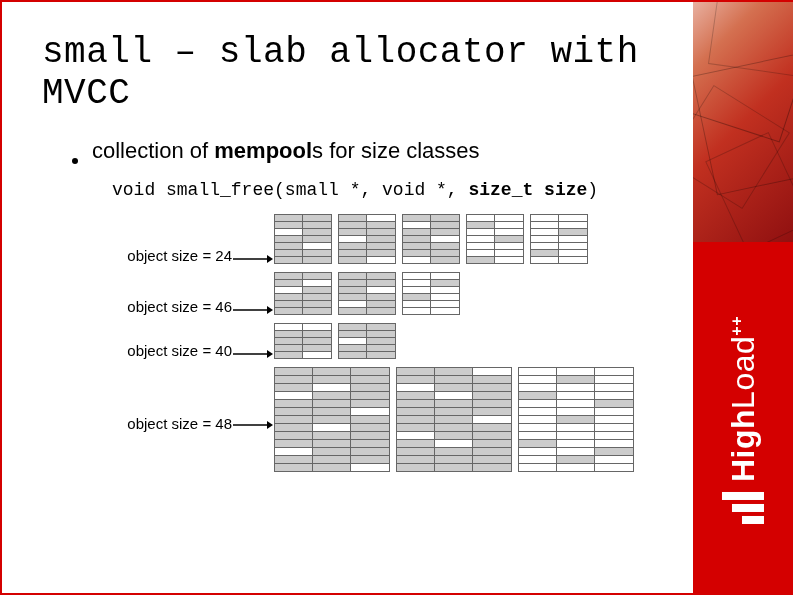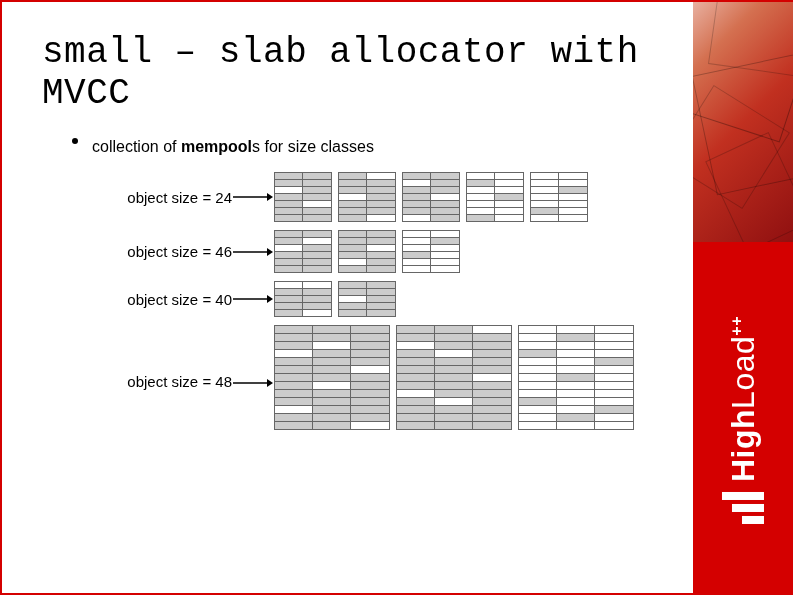--- a/index.html
+++ b/index.html
@@ -20,45 +20,45 @@
   .title {
     font-size: 36px;
     font-weight: normal;
     color: #000;
     margin-bottom: 24px;
     letter-spacing: 0.5px;
     font-family: Liberation Mono, monospace;
   }
   .bullet-row {
     display: flex;
-    align-items: flex-start;
+    align-items: flex-end;
     margin-left: 30px;
     margin-bottom: 16px;
-    font-size: 16px;
+    font-size: 22px;
   }
   .bullet-dot {
     width: 6px;
     height: 6px;
     background: #000;
     border-radius: 50%;
     margin-right: 14px;
   }
   .code {
     font-family: "Courier New", monospace;
     font-size: 18px;
     margin-left: 70px;
     margin-bottom: 14px;
   }
   .diagram-area {
     margin-left: 50px;
     margin-top: 10px;
   }
   .size-row {
     display: flex;
-    align-items: center;
+    align-items: flex-end;
     margin-bottom: 8px;
   }
   .size-label {
     font-size: 15px;
     width: 140px;
     text-align: right;
   }
   .arrow {
     width: 42px;
     display: flex;
@@ -175,20 +175,23 @@
 <div class="content">
   <h1 class="title">small – slab allocator with MVCC</h1>
 
   <div class="bullet-row">
     <div class="bullet-dot"></div>
     <div>
       <span>collection of </span><b>mempool</b><span>s for size classes</span>
     </div>
   </div>
 
+  <div class="code">
+    <span>void small_free(small *, void *, </span><b>size_t size</b><span>)</span>
+  </div>
 
   <div class="diagram-area">
 
     <div class="size-row">
       <div class="size-label">object size = 24</div>
       <div class="arrow">
         <svg width="40" height="10">
             <line x1="0" y1="5" x2="34" y2="5" stroke="#000" stroke-width="1.5"></line>
             <polygon points="34,1 40,5 34,9" fill="#000"></polygon>
           </svg>

